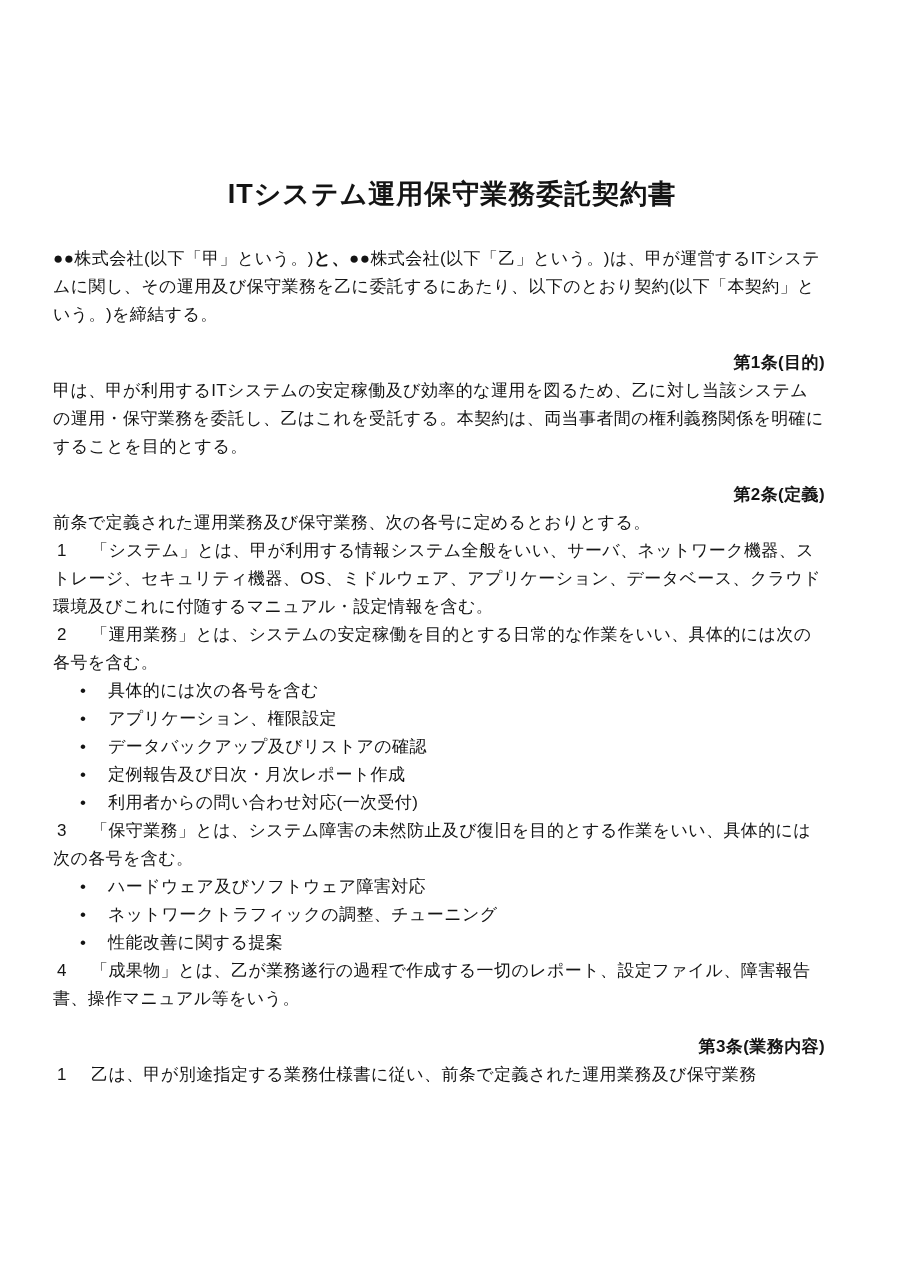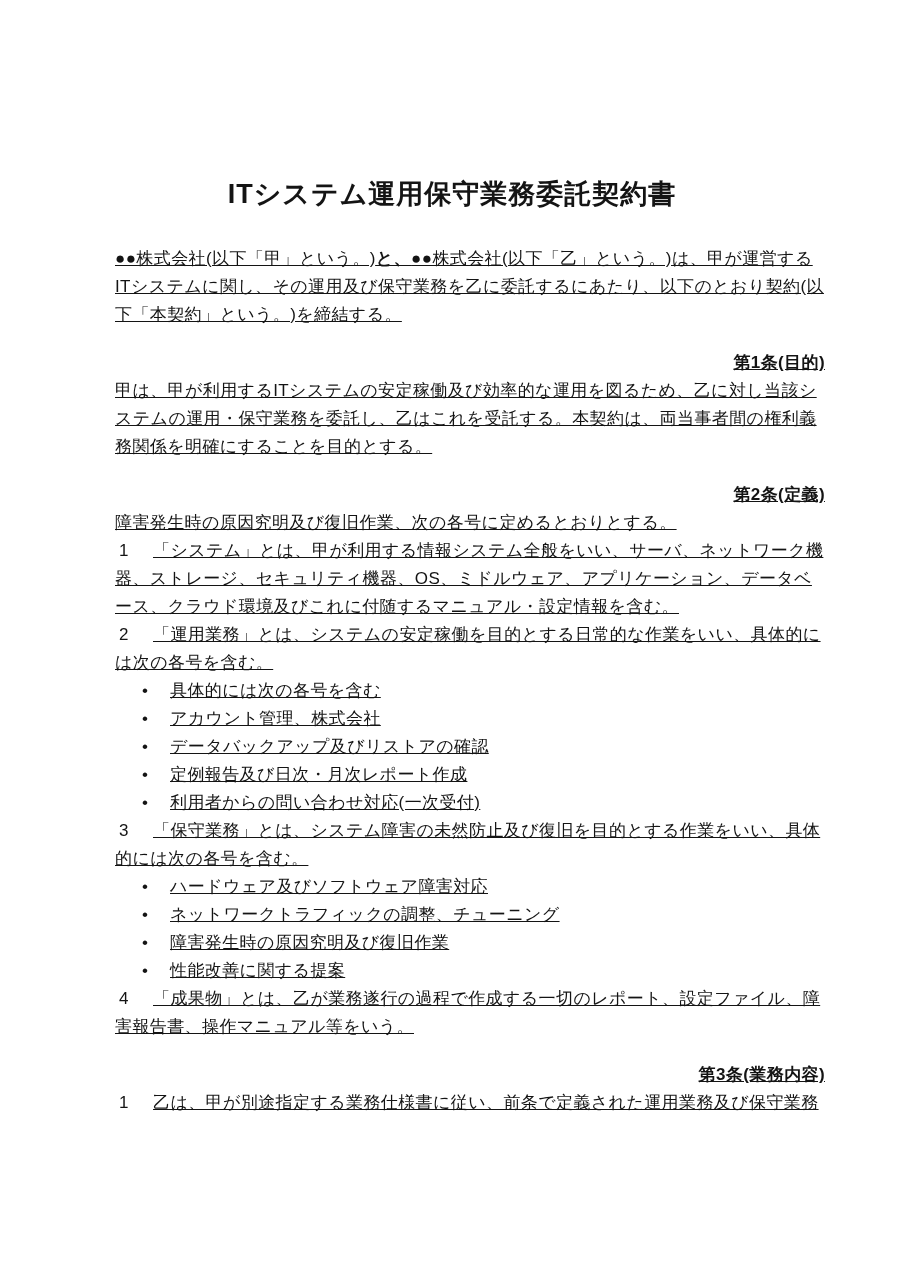--- a/index.html
+++ b/index.html
@@ -22,22 +22,21 @@
   .title {
     font-size: 27px;
     line-height: 36px;
     font-weight: 700;
     text-align: center;
     margin: 0 0 33px 0;
     letter-spacing: 1px;
   }
   .content {
     box-sizing: border-box;
-    padding: 0 79px 0 115px;
-    text-decoration: underline;
+    padding: 0 79px 0 53px;
   }
   .para, .heading, .item, .bullets li {
     font-size: 17px;
     line-height: 28px;
     letter-spacing: 0.4px;
     text-align: left;
   }
   .para { margin: 0; }
   .heading {
     font-weight: 700;
@@ -79,40 +78,39 @@
 
     <p class="para preamble"><span>●●株式会社(以下「甲」という。)</span><span class="connector">と、</span><span>●●株式会社(以下「乙」という。)は、甲が運営するITシステムに関し、その運用及び保守業務を乙に委託するにあたり、以下のとおり契約(以下「本契約」という。)を締結する。</span></p>
 
     <section>
       <h2 class="heading">第1条(目的)</h2>
       <p class="para">甲は、甲が利用するITシステムの安定稼働及び効率的な運用を図るため、乙に対し当該システムの運用・保守業務を委託し、乙はこれを受託する。本契約は、両当事者間の権利義務関係を明確にすることを目的とする。</p>
     </section>
 
     <section>
       <h2 class="heading">第2条(定義)</h2>
-      <p class="para">障害発生時の原因究明及び復旧作業、次の各号に定めるとおりとする。</p>
+      <p class="para">前条で定義された運用業務及び保守業務、次の各号に定めるとおりとする。</p>
 
       <p class="para item"><span class="num">1</span><span>「システム」とは、甲が利用する情報システム全般をいい、サーバ、ネットワーク機器、ストレージ、セキュリティ機器、OS、ミドルウェア、アプリケーション、データベース、クラウド環境及びこれに付随するマニュアル・設定情報を含む。</span></p>
 
       <p class="para item"><span class="num">2</span><span>「運用業務」とは、システムの安定稼働を目的とする日常的な作業をいい、具体的には次の各号を含む。</span></p>
 
       <ul class="bullets">
         <li>具体的には次の各号を含む</li>
-        <li>アカウント管理、株式会社</li>
+        <li>アプリケーション、権限設定</li>
         <li>データバックアップ及びリストアの確認</li>
         <li>定例報告及び日次・月次レポート作成</li>
         <li>利用者からの問い合わせ対応(一次受付)</li>
       </ul>
 
       <p class="para item"><span class="num">3</span><span>「保守業務」とは、システム障害の未然防止及び復旧を目的とする作業をいい、具体的には次の各号を含む。</span></p>
 
       <ul class="bullets">
         <li>ハードウェア及びソフトウェア障害対応</li>
         <li>ネットワークトラフィックの調整、チューニング</li>
-        <li>障害発生時の原因究明及び復旧作業</li>
         <li>性能改善に関する提案</li>
       </ul>
 
       <p class="para item"><span class="num">4</span><span>「成果物」とは、乙が業務遂行の過程で作成する一切のレポート、設定ファイル、障害報告書、操作マニュアル等をいう。</span></p>
     </section>
 
     <section>
       <h2 class="heading">第3条(業務内容)</h2>
       <p class="para item"><span class="num">1</span><span>乙は、甲が別途指定する業務仕様書に従い、前条で定義された運用業務及び保守業務</span></p>
     </section>

